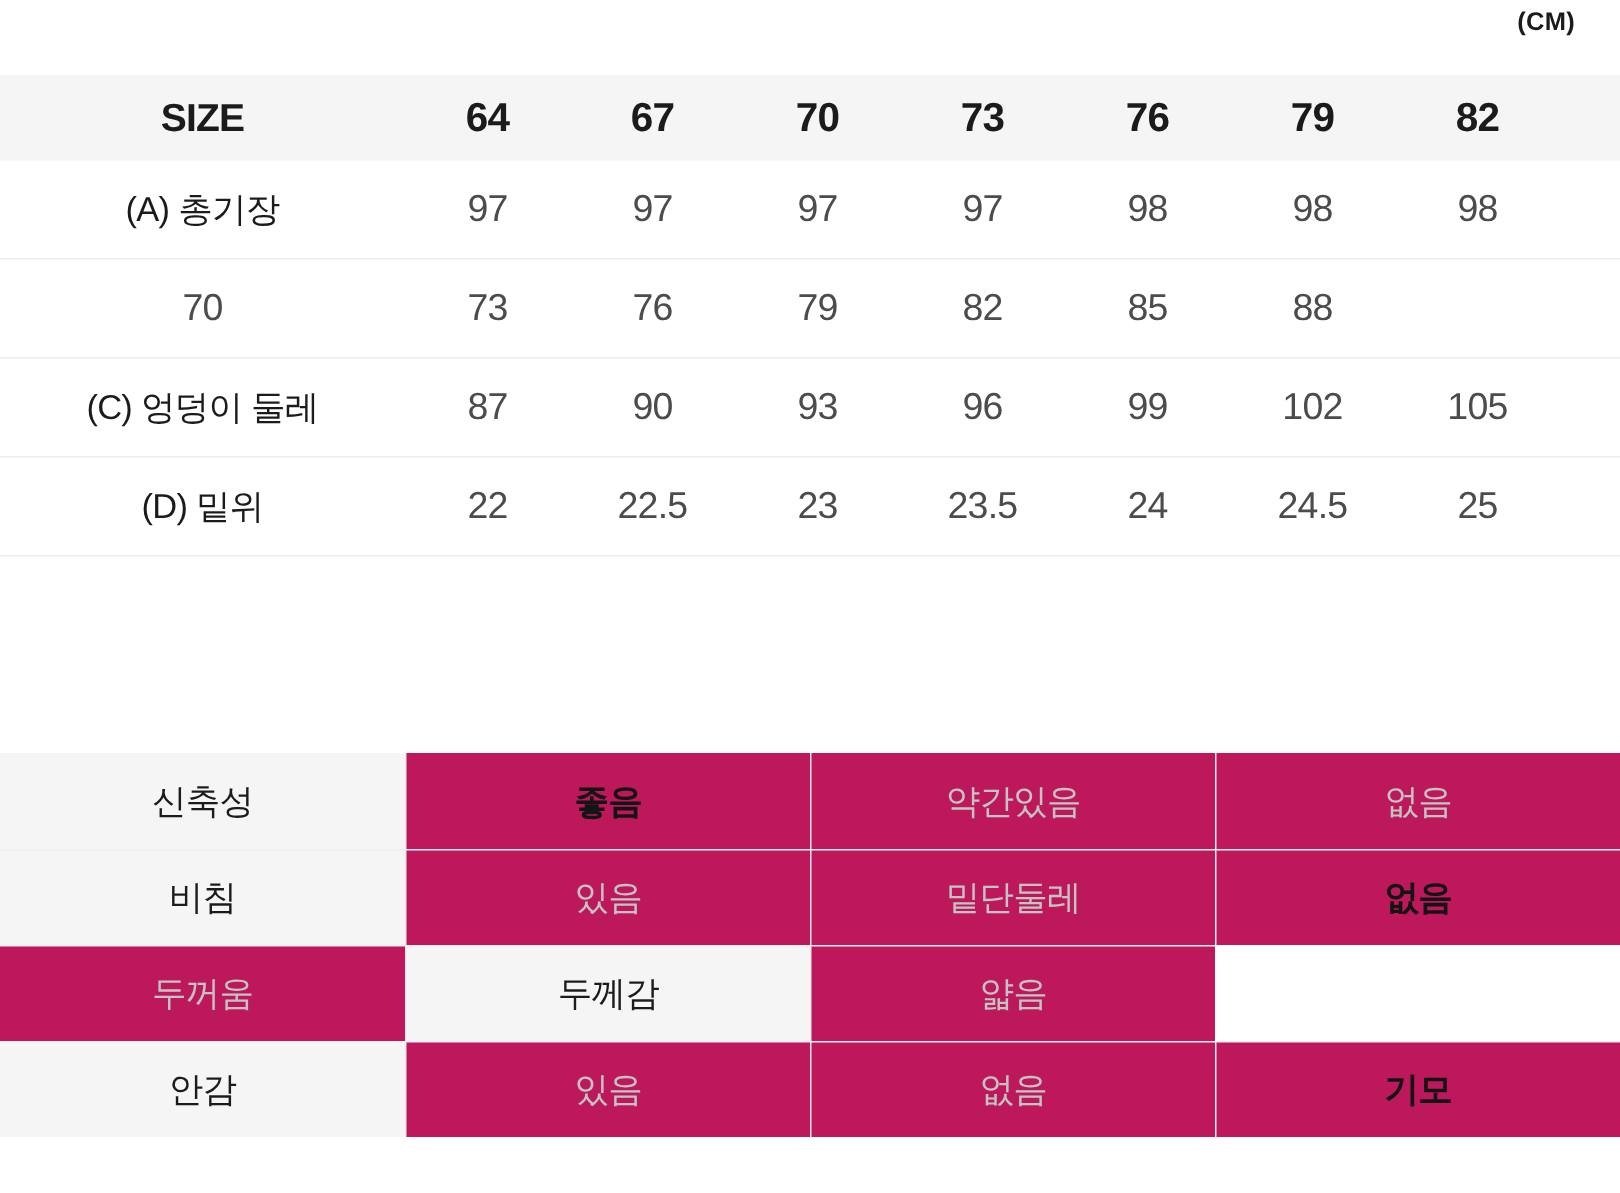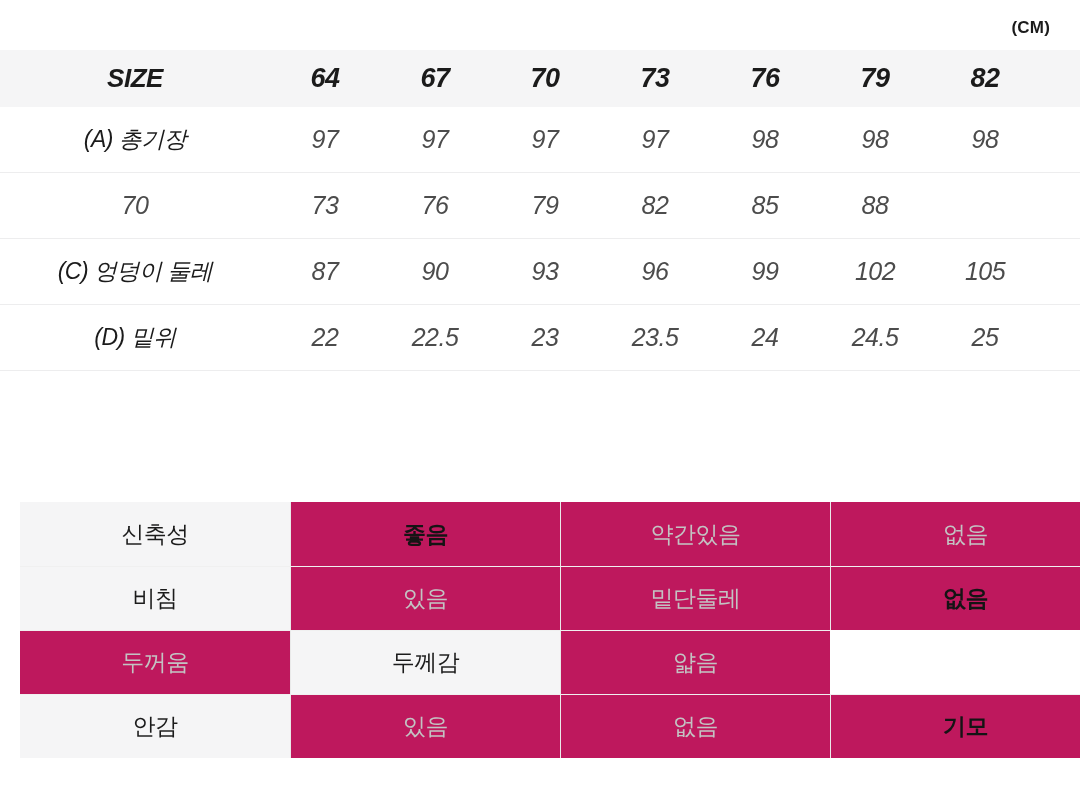--- a/index.html
+++ b/index.html
@@ -6,21 +6,21 @@
   html, body { background: #ffffff; }
   body {
     width: 1080px; height: 795px;
     position: relative;
     font-family: "Liberation Sans", "DejaVu Sans", sans-serif;
     color: #1b1b1b;
     overflow: hidden;
   }
   .cm-label {
     position: absolute;
-    top: 18px; right: 30px;
+    top: 5px; right: 30px;
     font-size: 17px;
     font-weight: 700;
     color: #1b1b1b;
     letter-spacing: 0.2px;
   }
 
   
   .size-table {
     position: absolute;
     top: 50px; left: 0;
@@ -37,41 +37,39 @@
     height: 57px;
     background: #f5f5f6;
     border-bottom: none;
   }
   .st-cell {
     text-align: center;
     font-size: 25px;
     font-weight: 300;
     color: #4c4c4c;
     letter-spacing: -0.5px;
-    font-style: italic;
   }
   .st-row .label {
     font-size: 23px;
     font-weight: 500;
     color: #1b1b1b;
     letter-spacing: -0.5px;
   }
   .st-row.header .st-cell {
     font-size: 27px;
     font-weight: 700;
     color: #1b1b1b;
   }
   .st-row.header .label { font-size: 26px; font-weight: 700; }
 
   
   .fabric-table {
     position: absolute;
     top: 502px; left: 0;
     width: 1080px;
-    padding-left: 20px;
   }
   .ft-row {
     display: grid;
     grid-template-columns: 270px 270px 270px 270px;
     height: 64px;
   }
   .ft-row + .ft-row .ft-cell { border-top: 1px solid #f0f0f0; }
   .ft-cell {
     display: flex;
     align-items: center;

